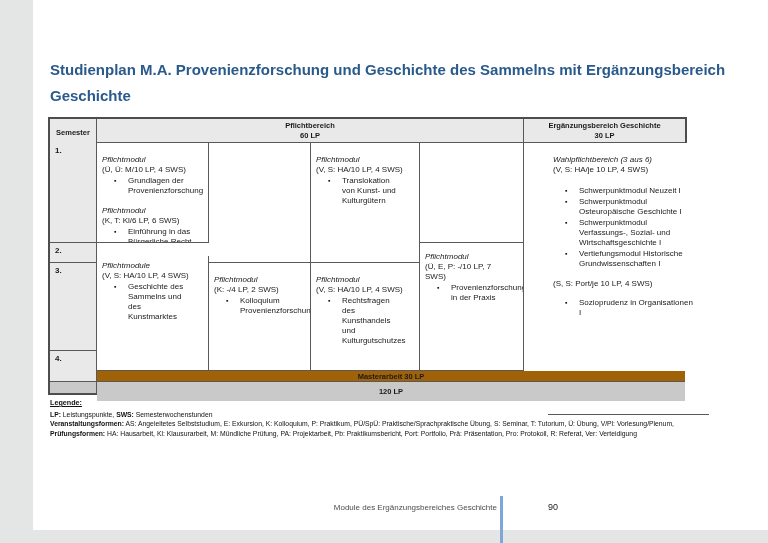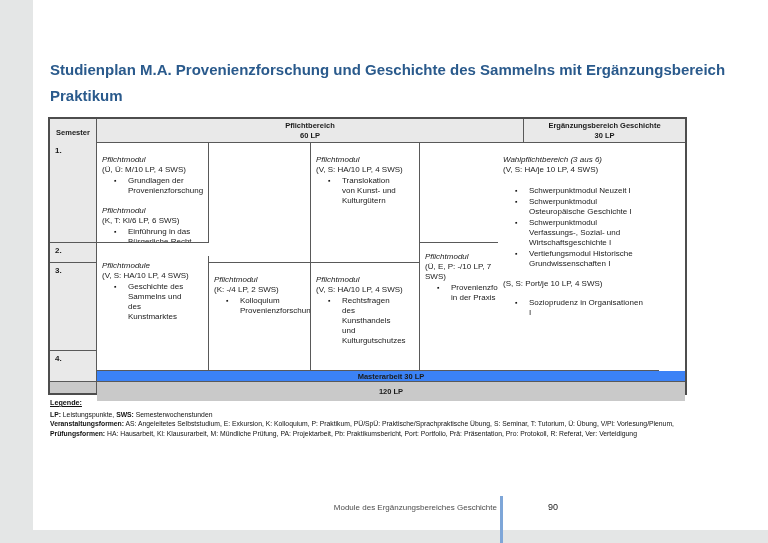--- a/index.html
+++ b/index.html
@@ -33,41 +33,41 @@
   .pad-sm{padding-top:5px;margin-top:13px;}
   .pad-md{padding-top:9px;}
   .mod-label{font-style:italic;}
   .gap{height:10px;}
   .gap-sm{height:8px;}
   .bullet{position:relative;padding-left:26px;margin-top:1px;}
   .bm{position:absolute;left:12px;top:0;}
   .bm::before{content:"▪";font-size:7px;}
   .bar-row{display:flex;align-items:center;justify-content:center;
            font-weight:bold;font-size:7.5px;line-height:9px;}
-  .ma{background:#3b82f6;}
+  .ma{background:#a16207;}
   .tot{background:#c9c9c9;}
   
   #legend{position:absolute;left:50px;top:398px;width:700px;font-size:6.8px;line-height:9.6px;color:#111;}
   #legend .lg-title{font-weight:bold;text-decoration:underline;font-size:7.2px;margin-bottom:2px;}
   #legend b{font-weight:bold;}
   
   #footer-label{position:absolute;left:0;top:503px;width:497px;text-align:right;
                 font-size:8px;color:#4d4d4d;}
   #footer-bar{position:absolute;left:500px;top:496px;width:3px;height:47px;background:#7ea6d8;}
   #footer-page{position:absolute;left:509px;top:502px;font-size:9px;color:#1a1a1a;font-weight:normal;margin-left:39px;}
 </style>
 </head>
 <body>
 
 <div id="canvas">
   <div id="page"></div>
 
   <div id="title">
     <div>Studienplan M.A. Provenienzforschung und Geschichte des Sammelns mit Ergänzungsbereich</div>
-    <div>Praktikum</div>
+    <div>Geschichte</div>
   </div>
 
   <div id="grid">
 
     <div class="cell hdr" style="left:0;top:0;width:47px;height:28px;">
       <span>Semester</span>
     </div>
     <div class="cell hdr" style="left:47px;top:0;width:427px;height:24px;">
       <span>Pflichtbereich</span>
       <span>60 LP</span>
@@ -137,21 +137,21 @@
     <div class="cell" style="left:370px;top:24px;width:104px;height:100px;"></div>
     <div class="cell mod pad-md" style="left:370px;top:124px;width:104px;height:128px;">
       <div class="mod-label">Pflichtmodul</div>
       <div>(Ü, E, P: -/10 LP, 7 SWS)</div>
       <div class="bullet">
         <span class="bm"></span>
         <span>Provenienzforschung in der Praxis</span>
       </div>
     </div>
 
-    <div class="cell mod no-r" style="left:448px;top:24px;width:161px;height:228px;">
+    <div class="cell mod no-r" style="left:498px;top:24px;width:161px;height:272px;">
       <div class="mod-label">Wahlpflichtbereich (3 aus 6)</div>
       <div>(V, S: HA/je 10 LP, 4 SWS)</div>
       <div class="gap"></div>
       <div class="bullet">
         <span class="bm"></span>
         <span>Schwerpunktmodul Neuzeit I</span>
       </div>
       <div class="bullet">
         <span class="bm"></span>
         <span>Schwerpunktmodul Osteuropäische Geschichte I</span>

